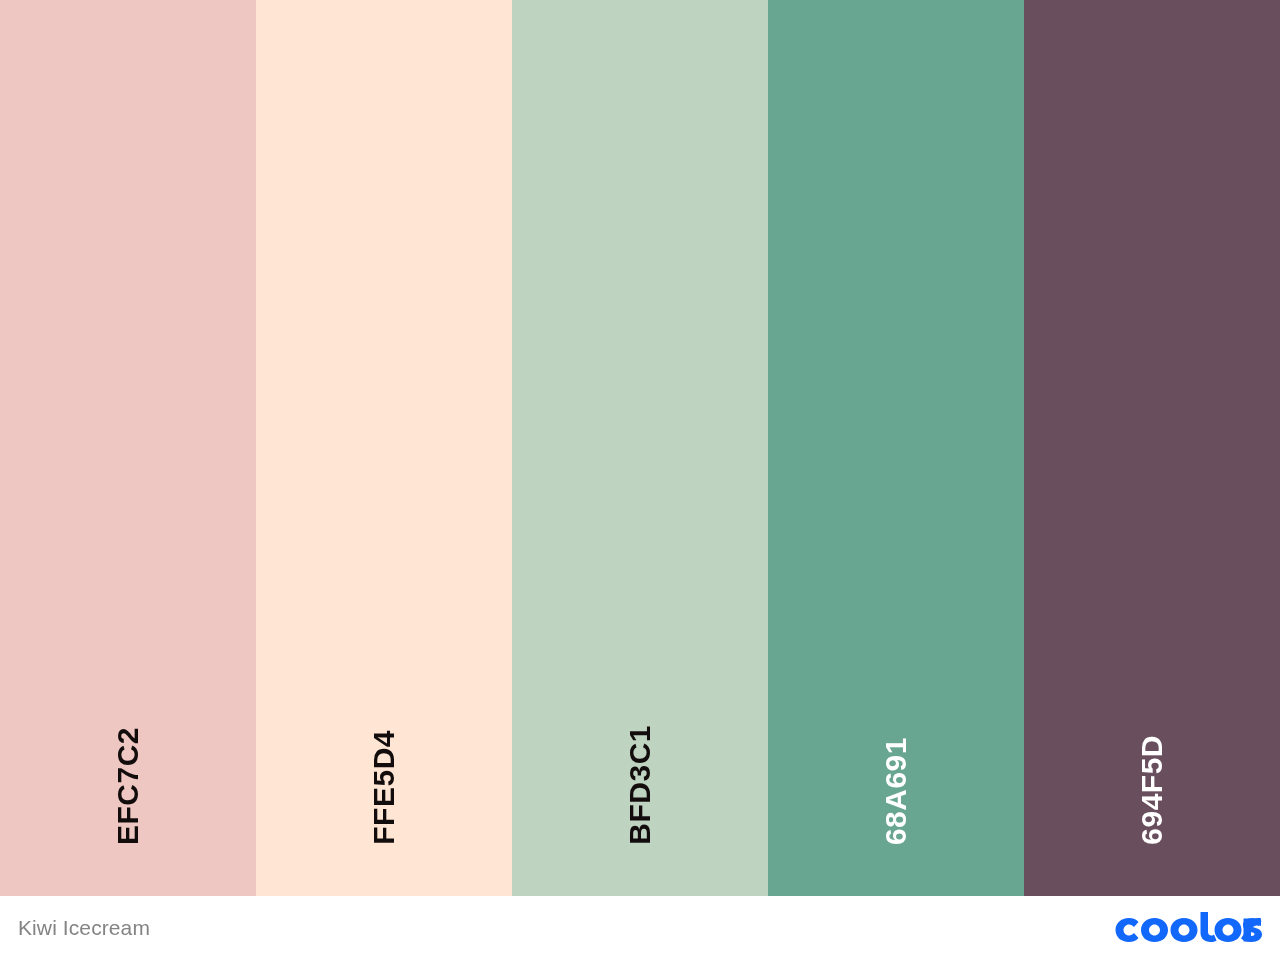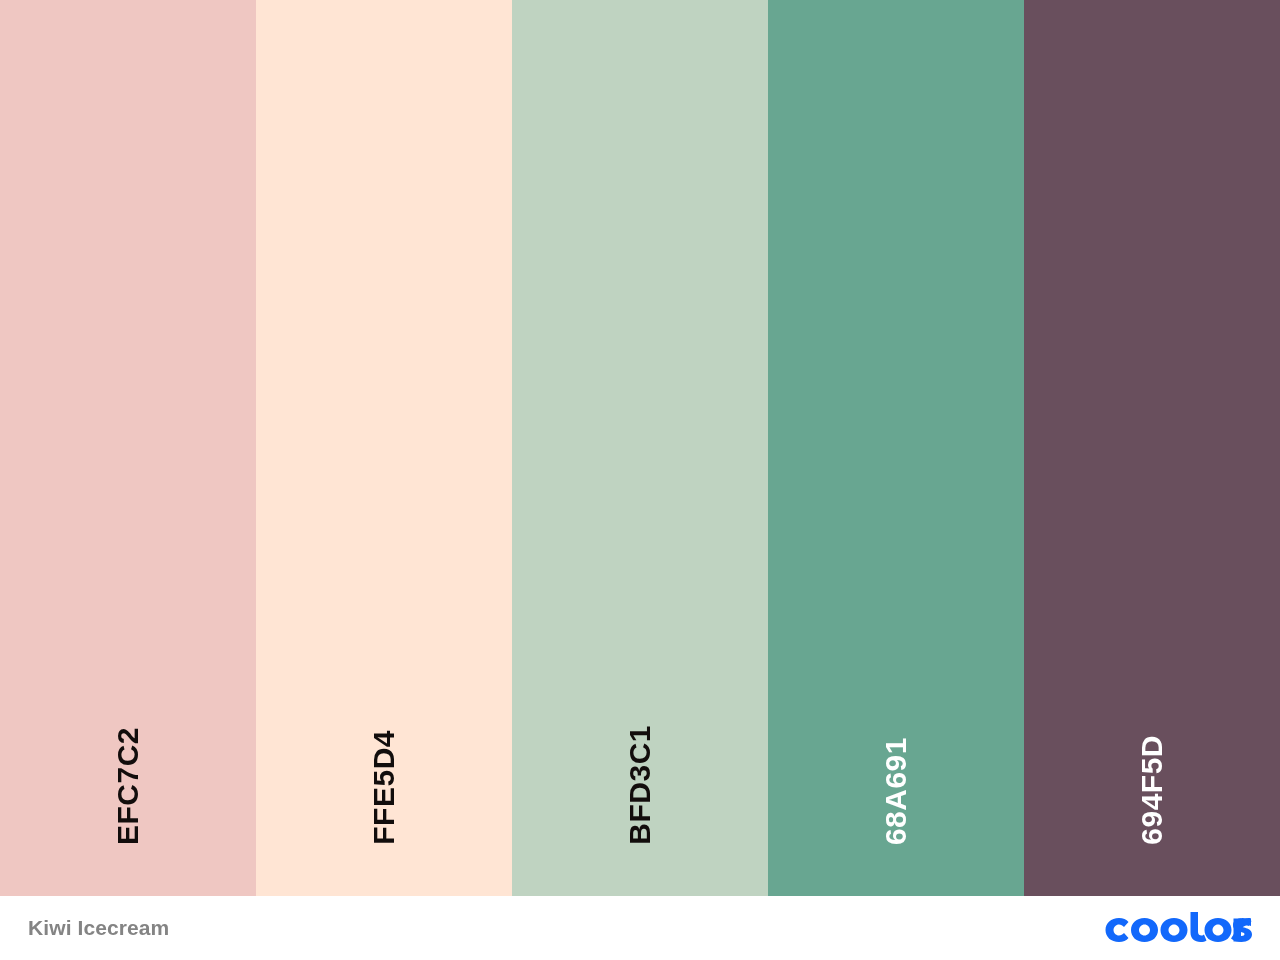--- a/index.html
+++ b/index.html
@@ -56,22 +56,21 @@
 
   
   .footer {
     width: 1280px;
     height: 64px;
     background: #ffffff;
     display: flex;
     align-items: center;
     justify-content: space-between;
     box-sizing: border-box;
-    padding: 0 28px;
-    font-weight: bold;
+    padding: 0 18px;
   }
 
   .palette-name {
     font-family: "Liberation Sans", sans-serif;
     font-size: 21px;
     color: #848484;
     letter-spacing: 0.1px;
     white-space: nowrap;
   }
 

